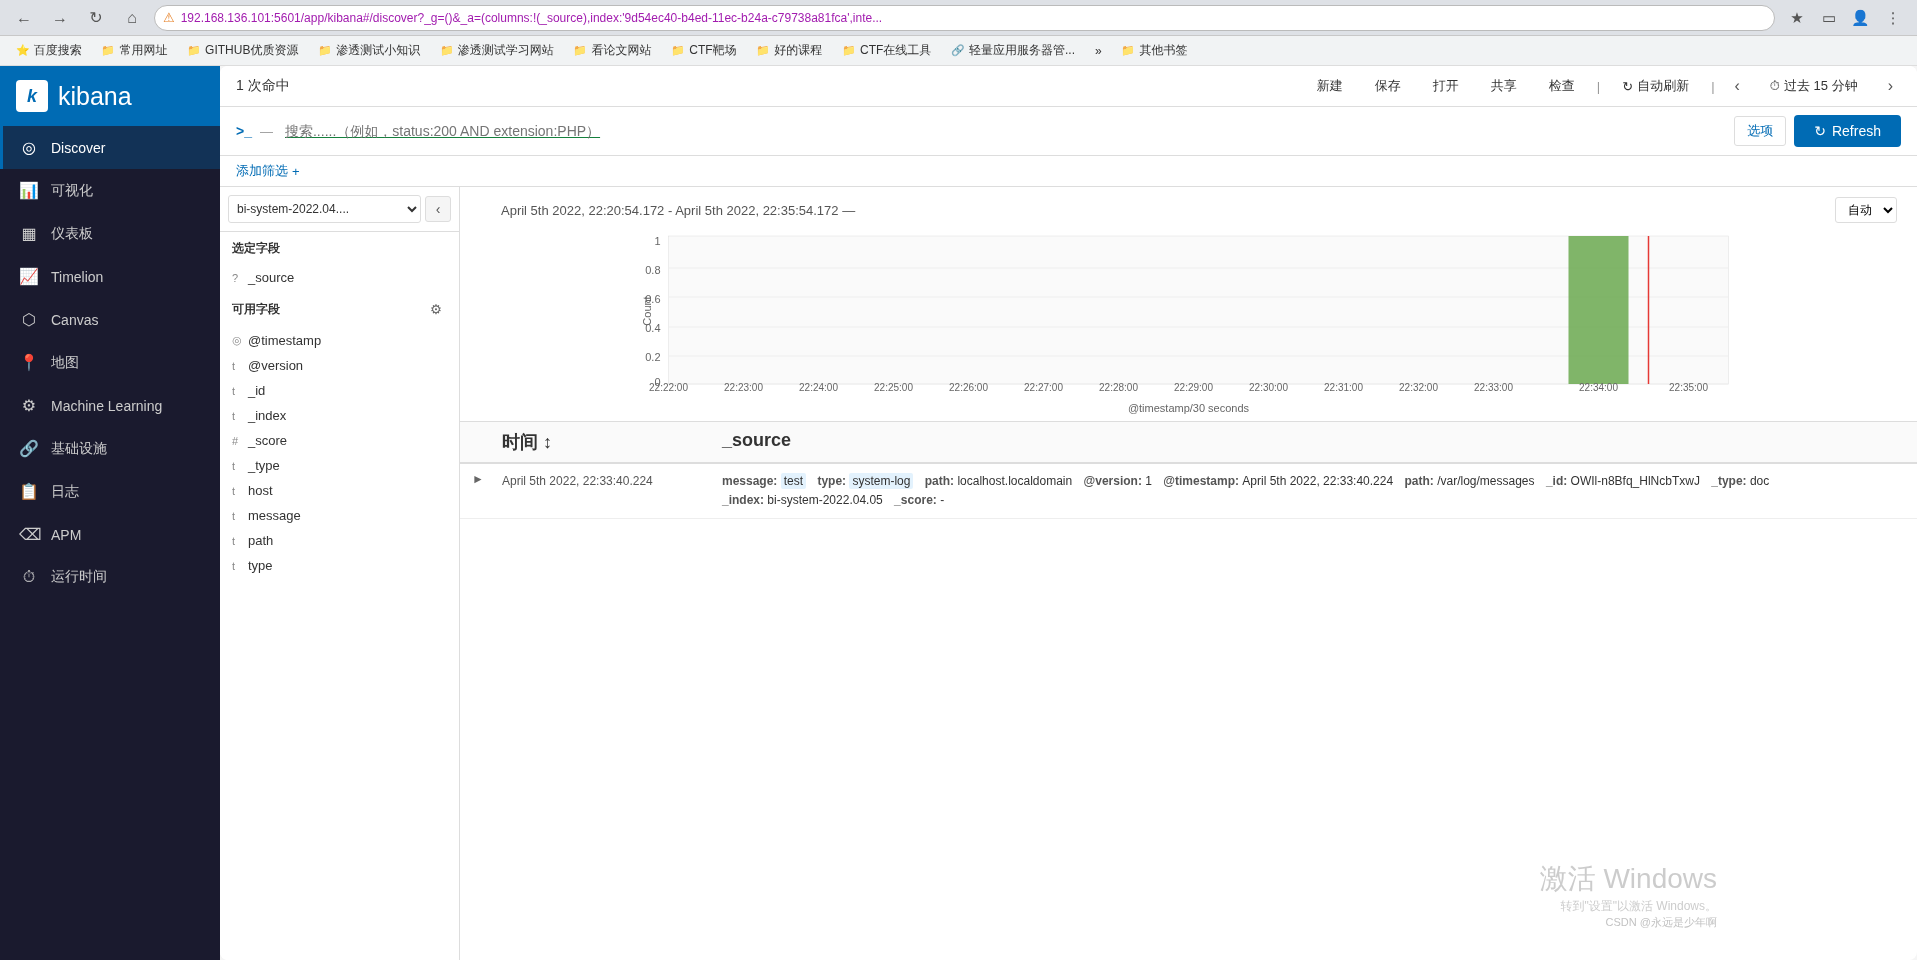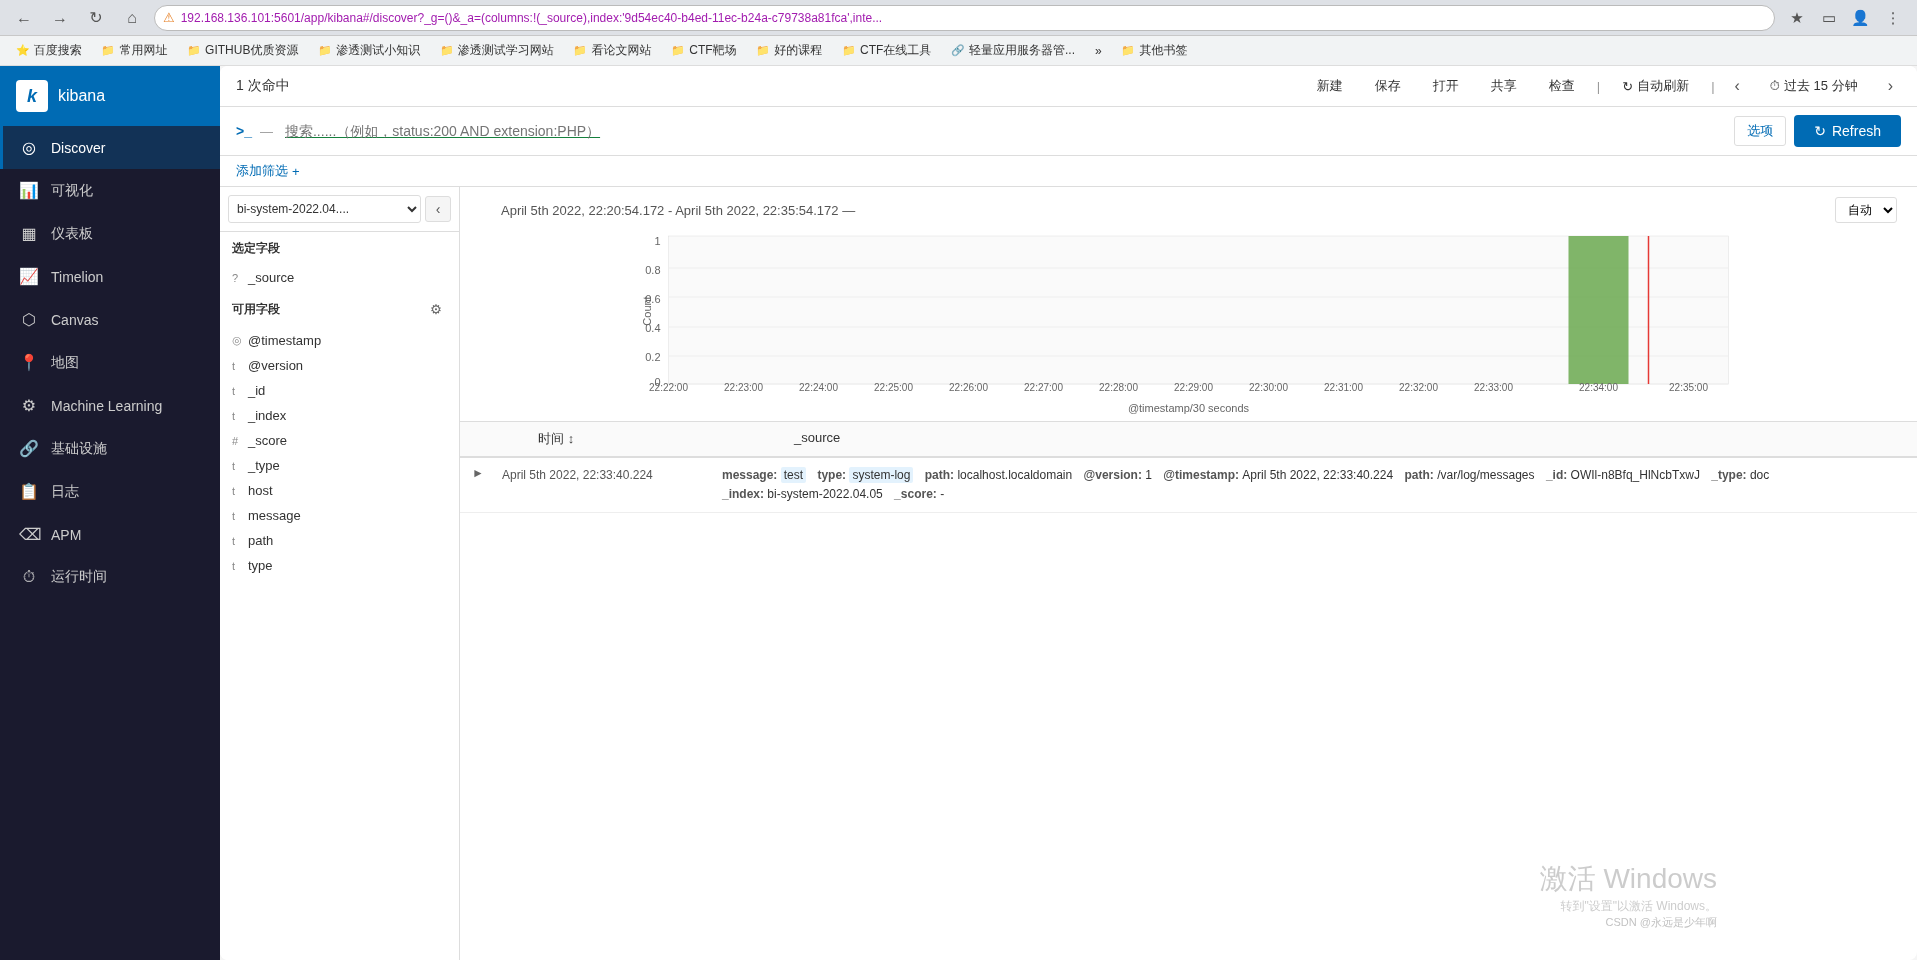--- a/index.html
+++ b/index.html
@@ -93,21 +93,21 @@
       gap: 10px;
       background: #006bb4;
     }
     .kibana-icon {
       width: 32px; height: 32px;
       background: #fff;
       border-radius: 4px;
       display: flex; align-items: center; justify-content: center;
       font-size: 18px; color: #006bb4; font-weight: bold;
     }
-    .sidebar-title { font-size: 16px; font-weight: 300; color: #fff; text-align: center; }
+    .sidebar-title { font-size: 25px; font-weight: 300; color: #fff; text-align: center; }
     .sidebar-nav { flex: 1; overflow-y: auto; }
     .sidebar-item {
       display: flex;
       align-items: center;
       gap: 12px;
       padding: 12px 16px;
       cursor: pointer;
       color: #ccc;
       border-left: 3px solid transparent;
     }
@@ -363,27 +363,26 @@
     
     .results-table {
       flex: 1;
       overflow-y: auto;
     }
     .table-header {
       display: grid;
       grid-template-columns: 30px 220px 1fr;
       border-bottom: 2px solid #ddd;
       padding: 8px 12px;
-      font-weight: 400;
-      color: #333;
-      font-size: 13px;
+      font-weight: 700;
+      color: #333;
+      font-size: 18px;
       background: #fafafa;
       position: sticky;
       top: 0;
-      gap: 36px;
     }
     .table-row {
       display: grid;
       grid-template-columns: 30px 220px 1fr;
       border-bottom: 1px solid #eee;
       padding: 8px 12px;
       font-size: 12px;
       align-items: start;
     }
     .expand-btn {

